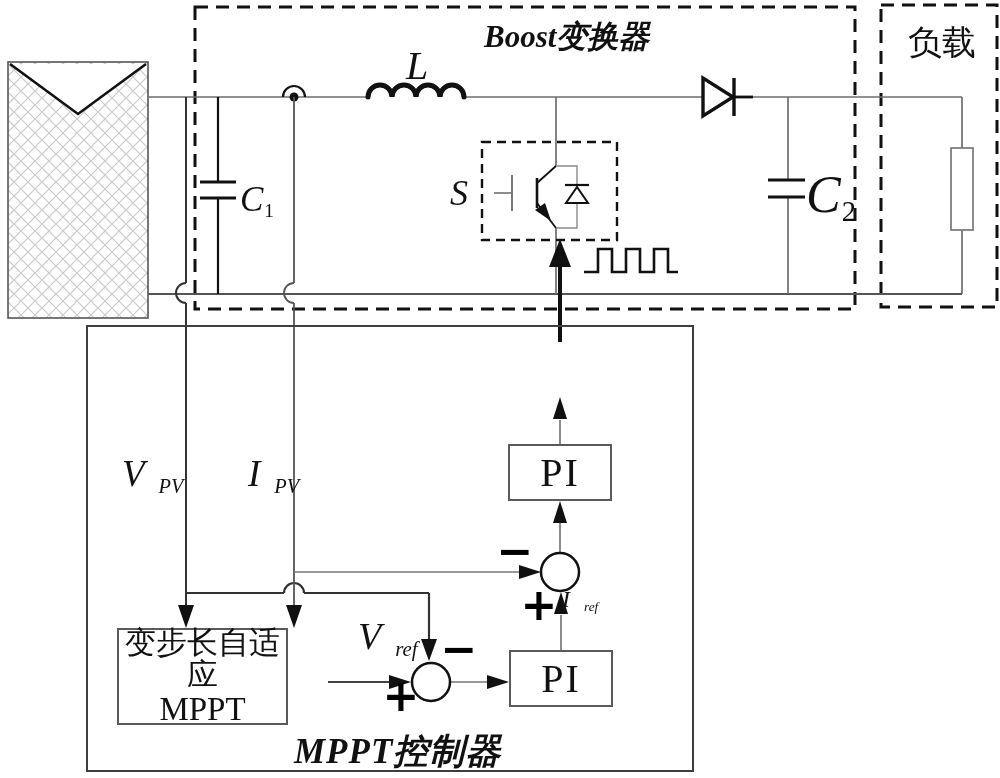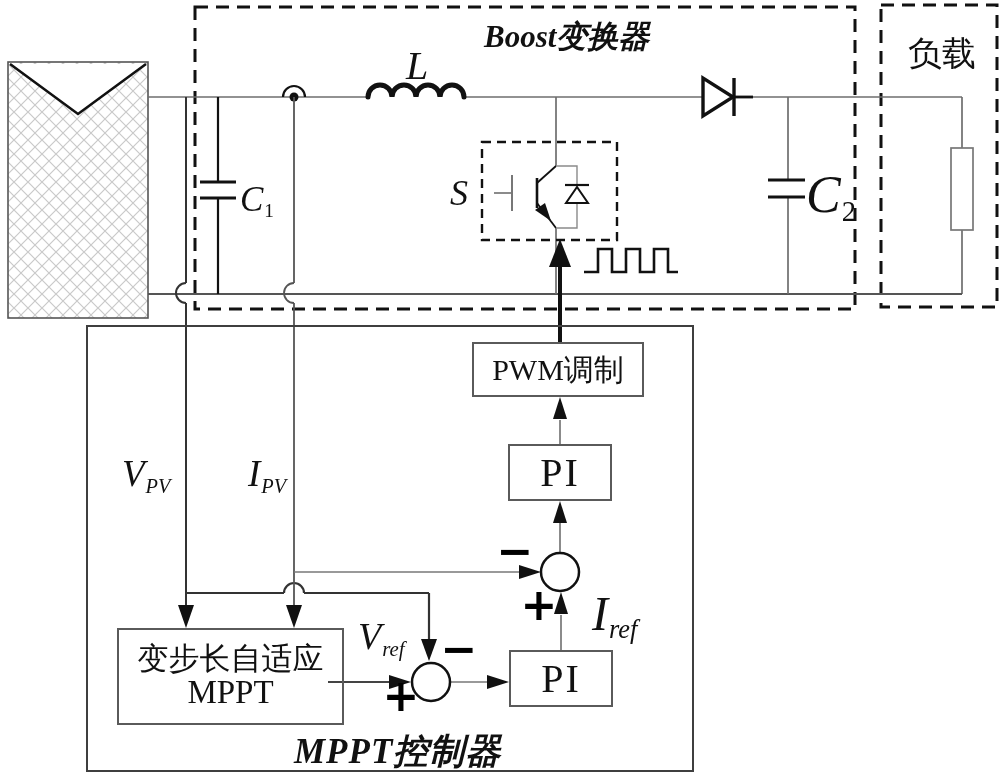--- a/index.html
+++ b/index.html
@@ -10,21 +10,21 @@
   svg.layer{position:absolute;left:0;top:0;}
   .box{
     position:absolute;border:2px solid #5a5a5a;background:transparent;
     display:flex;align-items:center;justify-content:center;box-sizing:border-box;
     text-align:center;line-height:1.05;
   }
   .outline-box{position:absolute;border:2px solid #3f3f3f;box-sizing:border-box;background:transparent;}
   .lab{position:absolute;white-space:nowrap;}
   .cjk{font-family:"Liberation Serif","DejaVu Serif",serif;}
   .math{font-style:italic;font-family:"Liberation Serif","DejaVu Serif",serif;}
-  .math .sub{font-size:0.55em;vertical-align:-0.32em;margin-left:1px;}
+  .math .sub{font-size:0.55em;vertical-align:-0.32em;margin-left:14px;}
   .math .sub-num{font-size:0.55em;font-style:normal;vertical-align:-0.32em;margin-left:1px;}
   .sign{
     position:absolute;transform:translate(-50%,-50%);
     font-family:"DejaVu Sans",sans-serif;font-weight:bold;font-size:44px;color:#000;line-height:1;
   }
   .bold{font-weight:bold;font-style:italic;}
 </style>
 </head>
 <body>
 
@@ -138,41 +138,38 @@
       <polygon points="560,501 553,523 567,523"></polygon>
       <polygon points="560,397 553,419 567,419"></polygon>
     </g>
 
     <circle cx="560" cy="572" r="19" fill="#ffffff" stroke="#111" stroke-width="2.5"></circle>
     <circle cx="431" cy="682" r="19" fill="#ffffff" stroke="#111" stroke-width="2.5"></circle>
   </svg>
 
   <div class="outline-box" style="left:86px;top:325px;width:608px;height:447px;"></div>
 
-  <div class="box cjk" style="left:472px;top:342px;width:172px;height:55px;font-size:30px;">
-    <span>PWM调制</span>
-  </div>
 
   <div class="box" style="left:508px;top:444px;width:104px;height:57px;font-size:40px;letter-spacing:2px;">
     <span>PI</span>
   </div>
 
   <div class="box" style="left:509px;top:650px;width:104px;height:57px;font-size:40px;letter-spacing:2px;">
     <span>PI</span>
   </div>
 
-  <div class="box cjk" style="left:117px;top:628px;width:227px;height:97px;font-size:31px;flex-direction:column;">
+  <div class="box cjk" style="left:117px;top:628px;width:171px;height:97px;font-size:31px;flex-direction:column;">
     <div>变步长自适应</div>
     <div style="font-size:33px;">MPPT</div>
   </div>
 
 
   <div class="lab cjk bold" style="left:484px;top:16px;font-size:31px;">Boost变换器</div>
 
-  <div class="lab cjk" style="left:908px;top:20px;font-size:34px;margin-top:11px;">负载</div>
+  <div class="lab cjk" style="left:908px;top:20px;font-size:34px;">负载</div>
 
   <div class="lab math" style="left:406px;top:42px;font-size:40px;">L</div>
 
   <div class="lab math" style="left:240px;top:180px;font-size:35px;">
     <span>C</span><span class="sub-num">1</span>
   </div>
 
   <div class="lab math" style="left:806px;top:165px;font-size:52px;">
     <span>C</span><span class="sub-num">2</span>
   </div>
@@ -184,21 +181,21 @@
   </div>
 
   <div class="lab math" style="left:248px;top:452px;font-size:37px;">
     <span>I</span><span class="sub">PV</span>
   </div>
 
   <div class="lab math" style="left:358px;top:614px;font-size:38px;">
     <span>V</span><span class="sub">ref</span>
   </div>
 
-  <div class="lab math" style="left:592px;top:586px;font-size:48px;">
+  <div class="lab math" style="left:562px;top:586px;font-size:24px;">
     <span>I</span><span class="sub">ref</span>
   </div>
 
   <div class="lab cjk bold" style="left:294px;top:728px;font-size:35px;letter-spacing:1px;">MPPT控制器</div>
 
   <span class="sign" style="left:515px;top:551px;">−</span>
   <span class="sign" style="left:539px;top:605px;">+</span>
   <span class="sign" style="left:459px;top:649px;">−</span>
   <span class="sign" style="left:401px;top:696px;">+</span>
 

